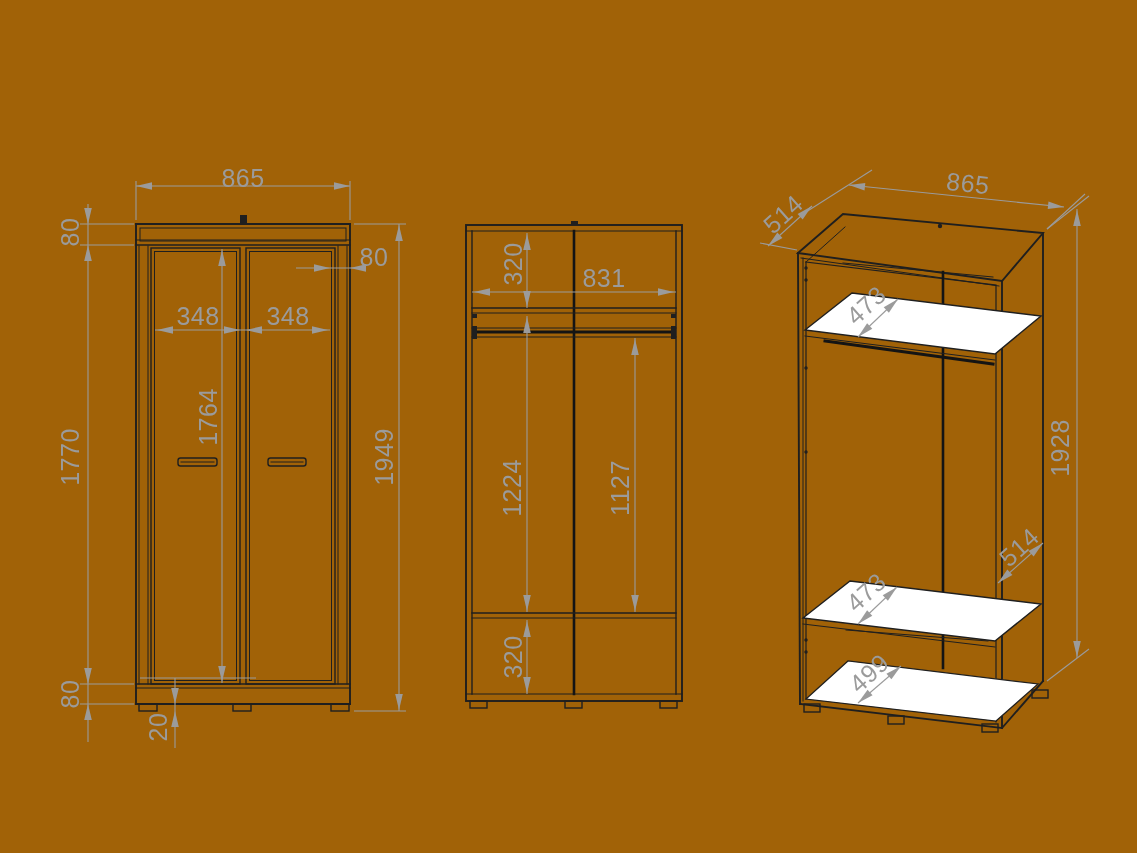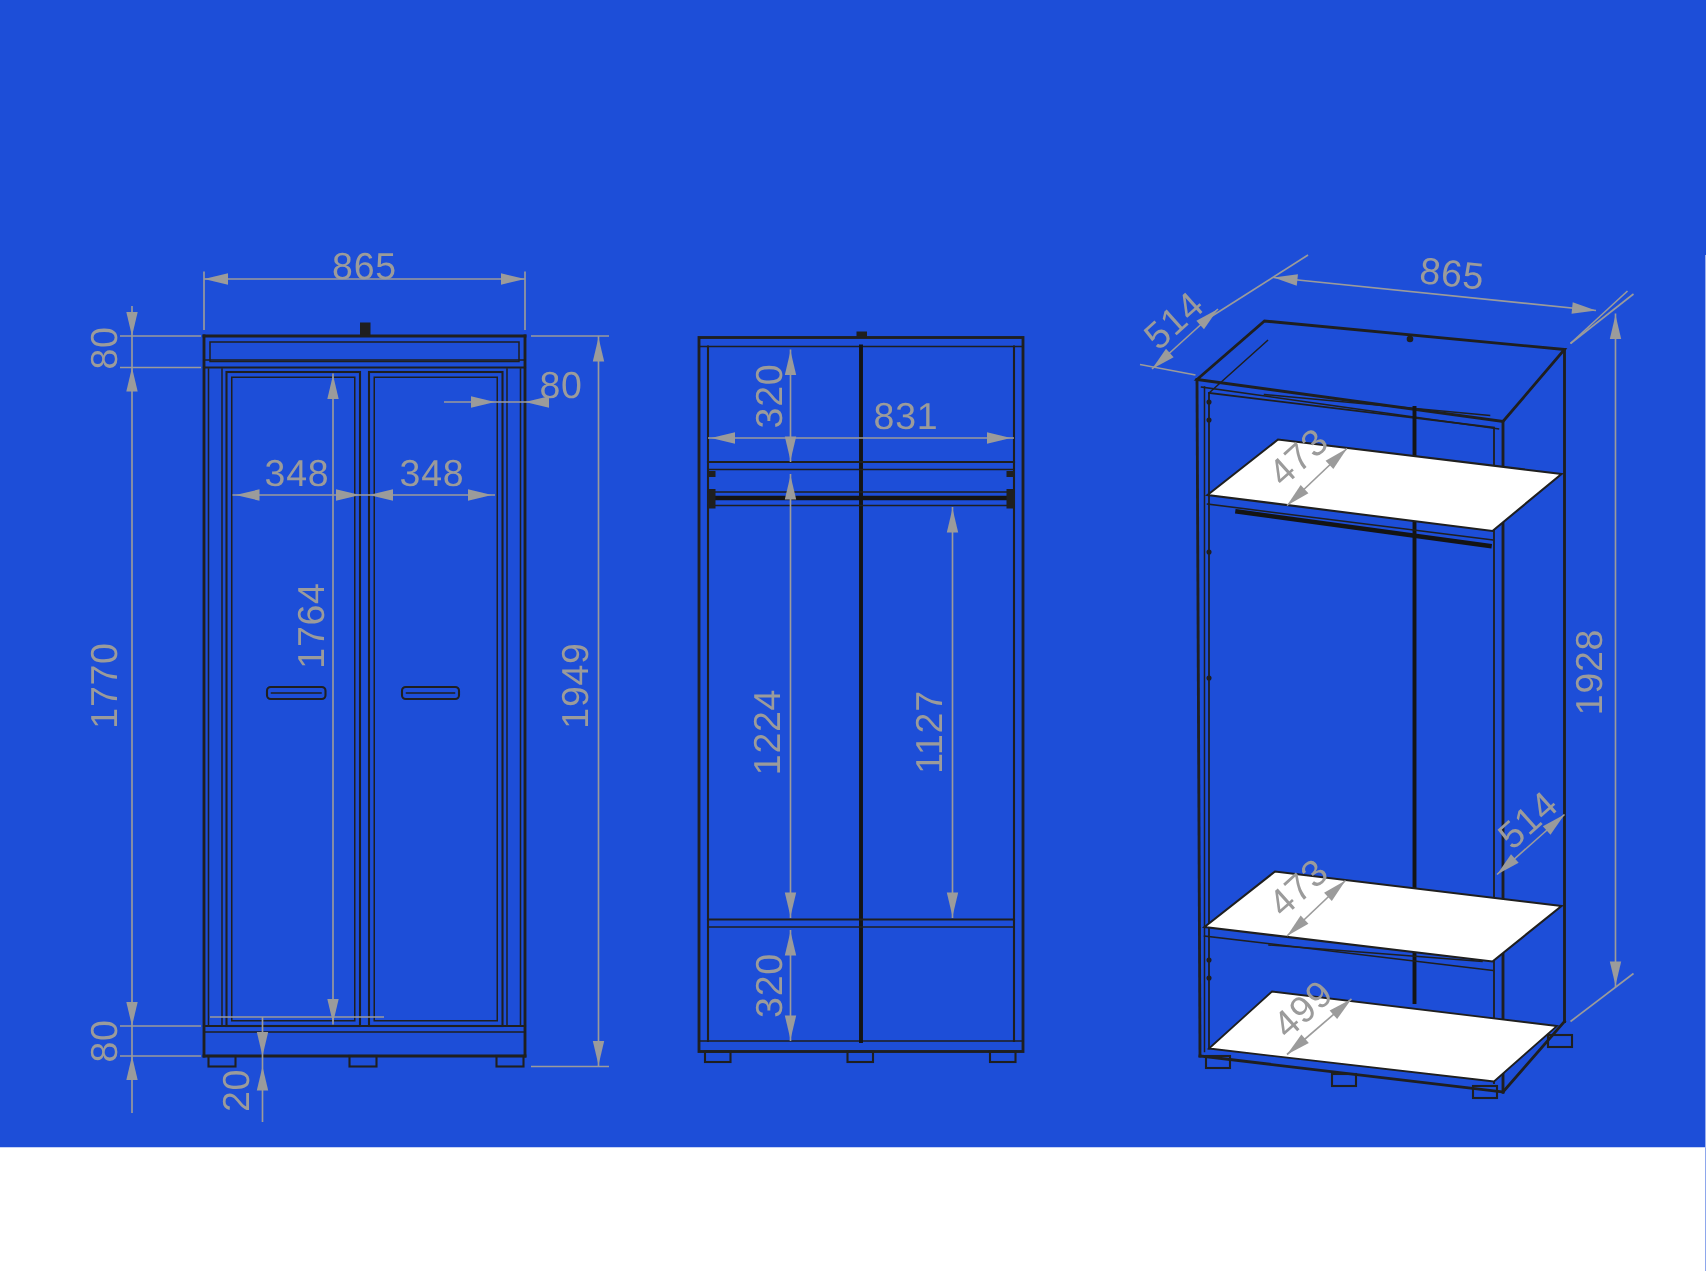--- a/index.html
+++ b/index.html
@@ -1,16 +1,16 @@
 <!DOCTYPE html>
 <html><head>
 <meta charset="utf-8">
 <style>
   html,body { margin:0; padding:0; background:#ffffff; }
-  .stage { position:relative; width:1137px; height:765px; background:#1d4ed8; overflow:hidden;
+  .stage { position:relative; width:1137px; height:853px; background:#a16207; overflow:hidden;
            font-family:"Liberation Sans", sans-serif; }
   svg { display:block; }
   
   .o      { stroke:#1f1f1f; fill:none; stroke-linecap:square; }
   .w1     { stroke-width:1; }
   .w12    { stroke-width:1.2; }
   .w14    { stroke-width:1.4; }
   .w18    { stroke-width:1.9; }
   .k      { fill:#1f1f1f; stroke:none; }
   .wh     { fill:#ffffff; }

